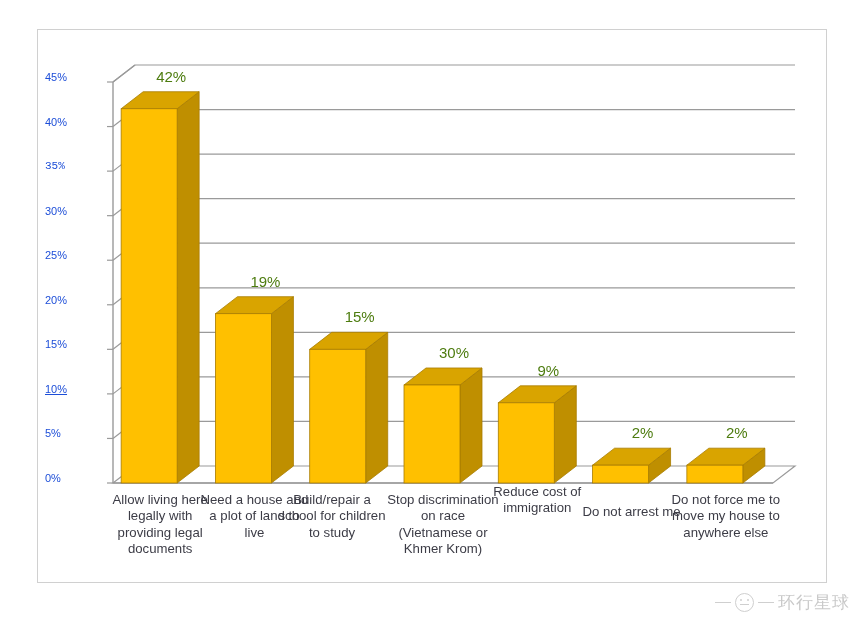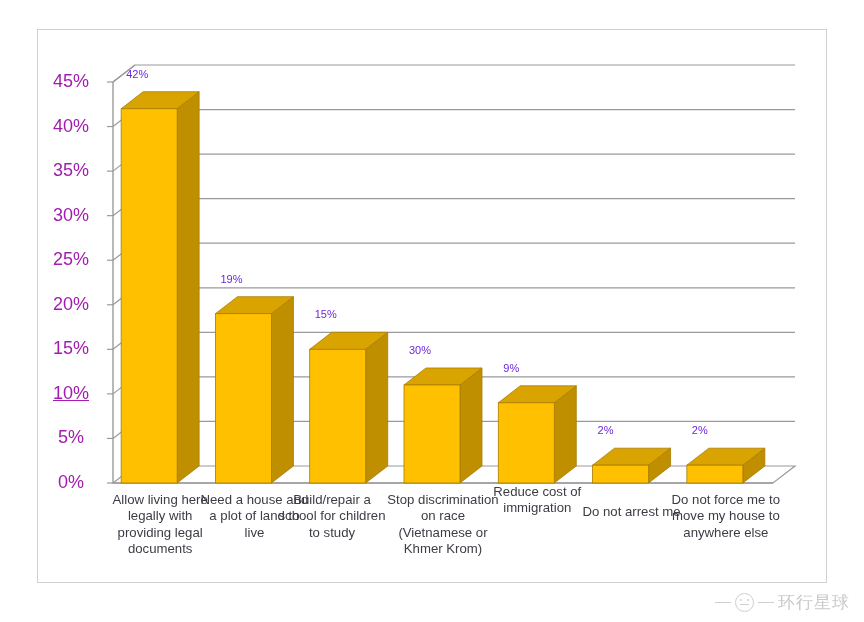--- a/index.html
+++ b/index.html
@@ -7,26 +7,26 @@
     width:864px;height:622px;background:#ffffff;
     font-family:"Liberation Sans", sans-serif;
     position:relative;overflow:hidden;
   }
   #chart-frame{
     position:absolute;left:37px;top:29px;width:790px;height:554px;
     border:1px solid #d0d0d0;background:#ffffff;box-sizing:border-box;
   }
   #plot-svg{position:absolute;left:0;top:0;width:864px;height:622px;}
   .ytick{
-    position:absolute;font-size:18px;color:#a21caf;
-    text-align:center;width:52px;letter-spacing:0px;
+    position:absolute;font-size:11px;color:#1d4ed8;
+    text-align:left;width:52px;letter-spacing:0px;
   }
   .dlabel{
-    position:absolute;font-size:11px;color:#6d28d9;
-    text-align:left;width:90px;
+    position:absolute;font-size:15px;color:#4d7c0f;
+    text-align:center;width:90px;
   }
   .catlabel{
     position:absolute;font-size:13.2px;color:#3c3c46;
     text-align:center;line-height:16.4px;width:112px;
   }
   #watermark{
     position:absolute;right:14px;bottom:8px;
     display:flex;align-items:center;gap:4px;
     color:#c9c9c9;font-size:17px;letter-spacing:1px;
     font-family:"DejaVu Sans", sans-serif;
@@ -131,21 +131,21 @@
 </svg>
 
 <div id="ytick-layer">
     <div class="ytick" style="left: 45px; top: 472px;">0%</div>
     <div class="ytick" style="left: 45px; top: 427.444px;">5%</div>
     <div class="ytick" style="left: 45px; top: 382.889px; text-decoration: underline;">10%</div>
     <div class="ytick" style="left: 45px; top: 338.333px;">15%</div>
     <div class="ytick" style="left: 45px; top: 293.778px;">20%</div>
     <div class="ytick" style="left: 45px; top: 249.222px;">25%</div>
     <div class="ytick" style="left: 45px; top: 204.667px;">30%</div>
-    <div class="ytick" style="left: 45px; top: 160.111px;">35%</div>
+    <div class="ytick" style="left: 45px; top: 160.111px; font-family: Liberation Mono, monospace;">35%</div>
     <div class="ytick" style="left: 45px; top: 115.556px;">40%</div>
     <div class="ytick" style="left: 45px; top: 71px;">45%</div>
   </div>
 <div id="dlabel-layer">
     <div class="dlabel" style="left: 126.143px; top: 67.7333px;">42%</div>
     <div class="dlabel" style="left: 220.429px; top: 272.689px;">19%</div>
     <div class="dlabel" style="left: 314.714px; top: 308.333px;">15%</div>
     <div class="dlabel" style="left: 409px; top: 343.978px;">30%</div>
     <div class="dlabel" style="left: 503.286px; top: 361.8px;">9%</div>
     <div class="dlabel" style="left: 597.571px; top: 424.178px;">2%</div>

